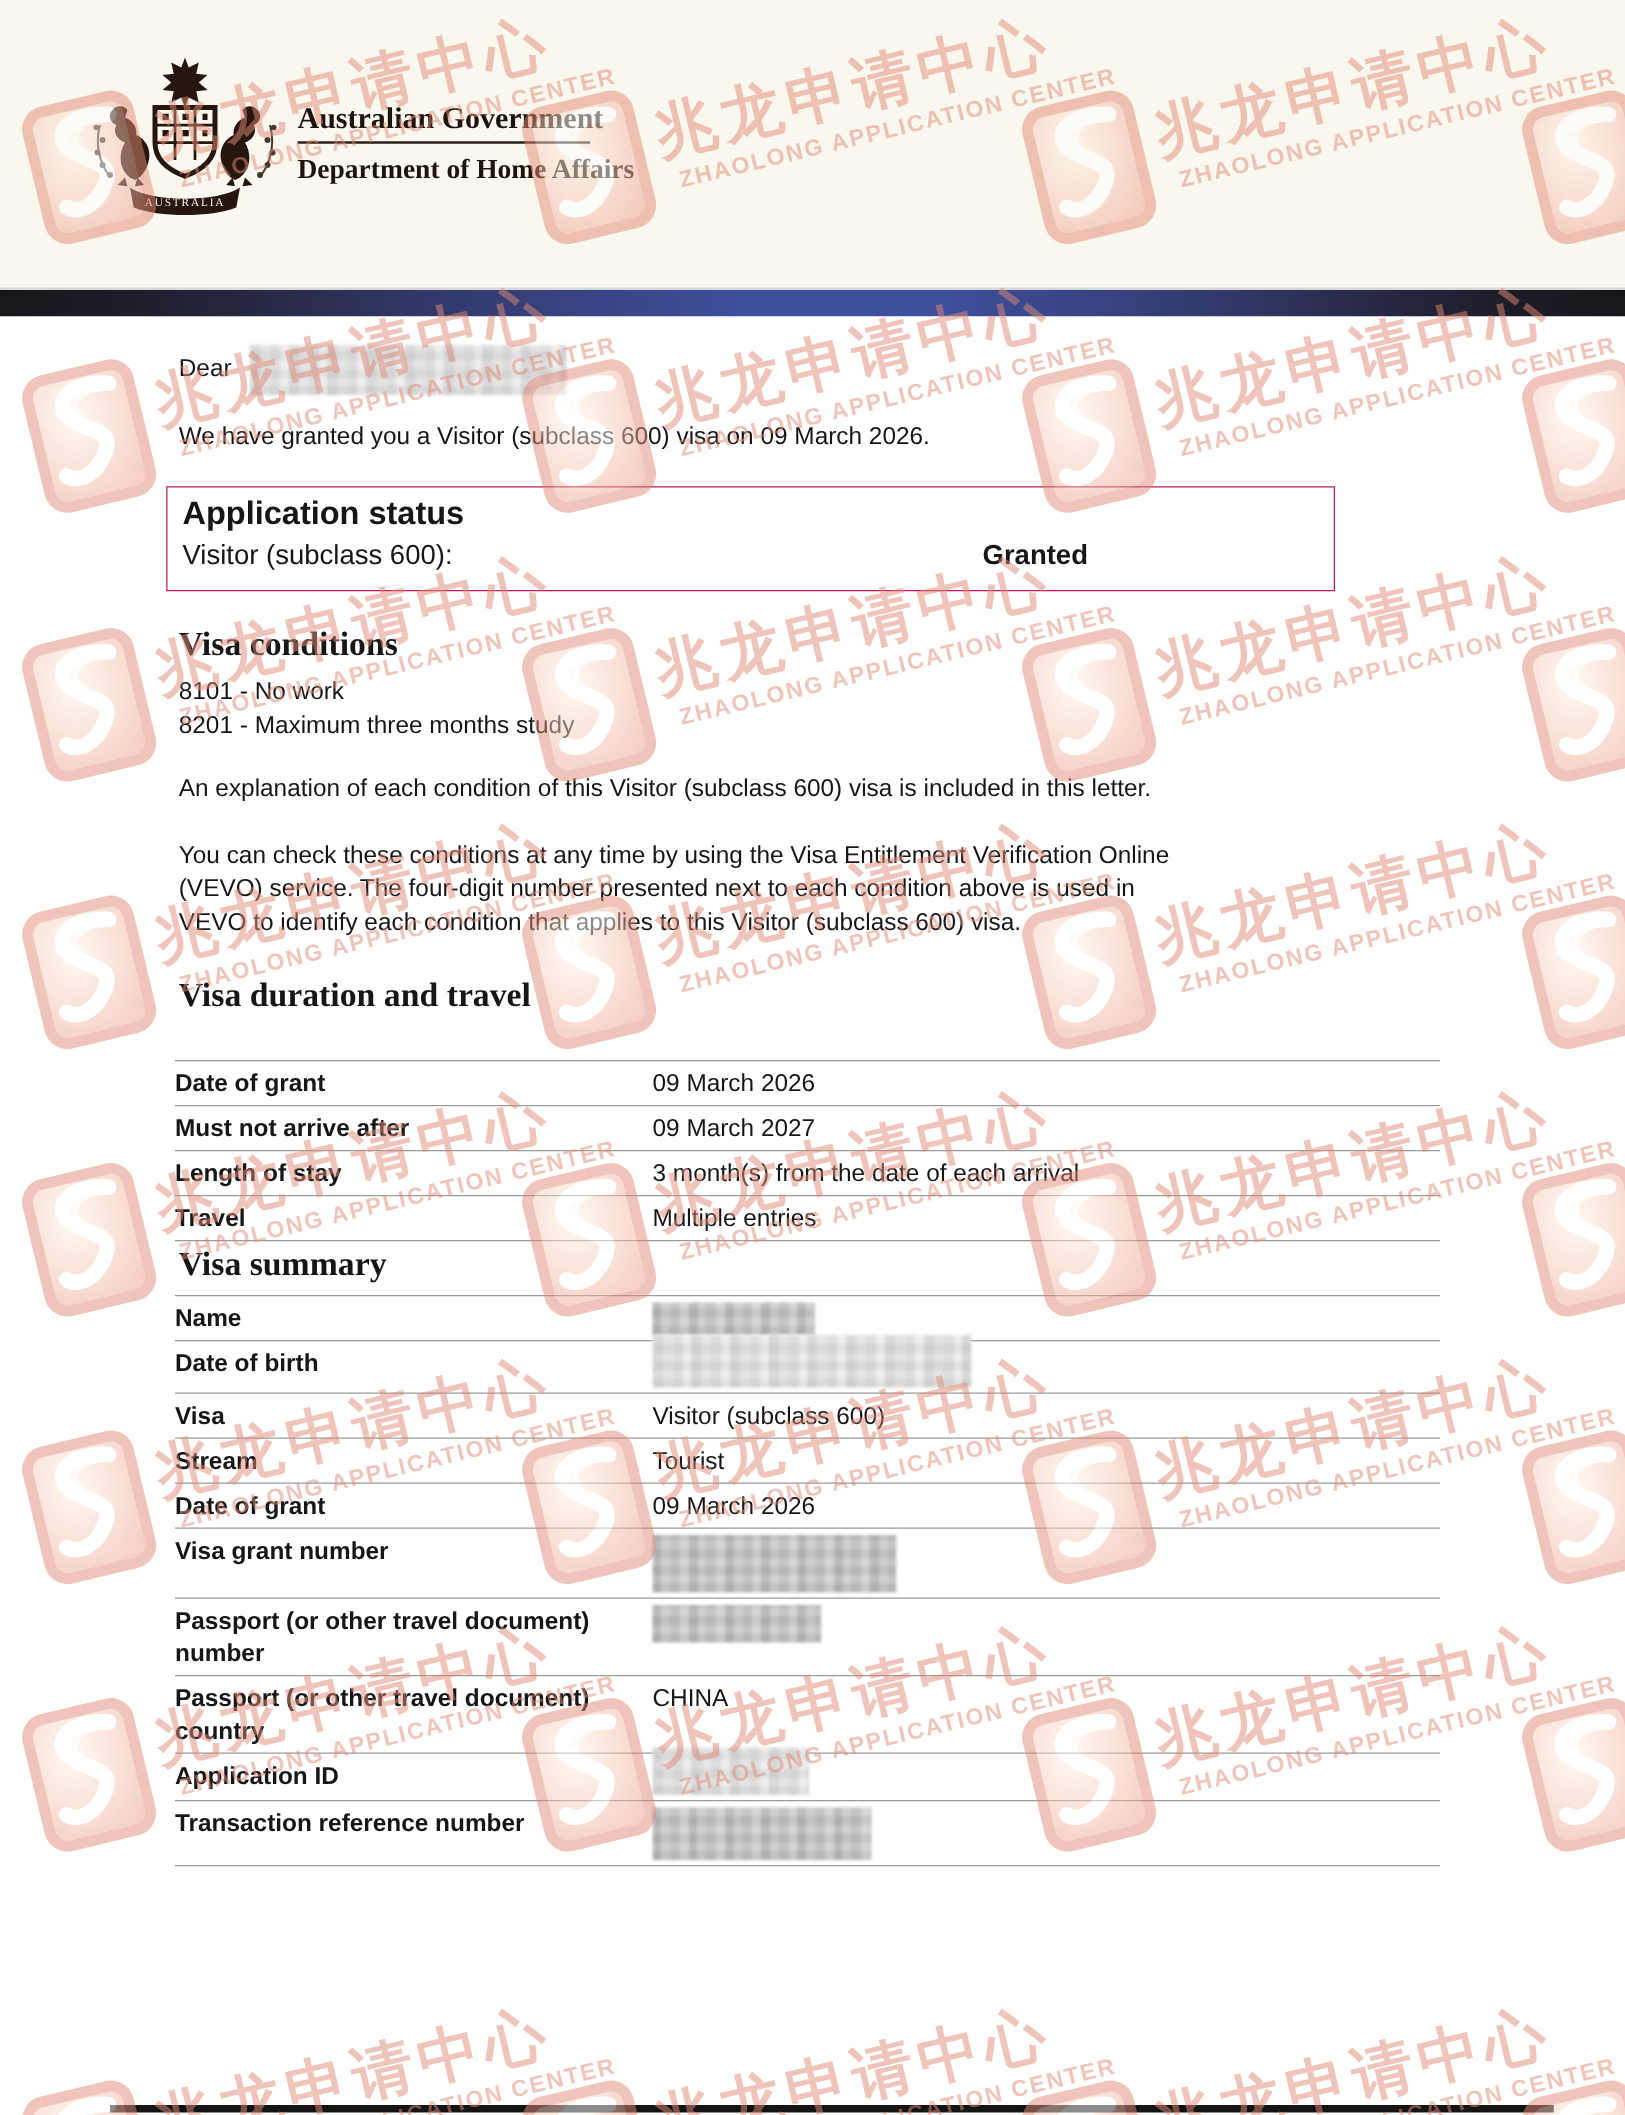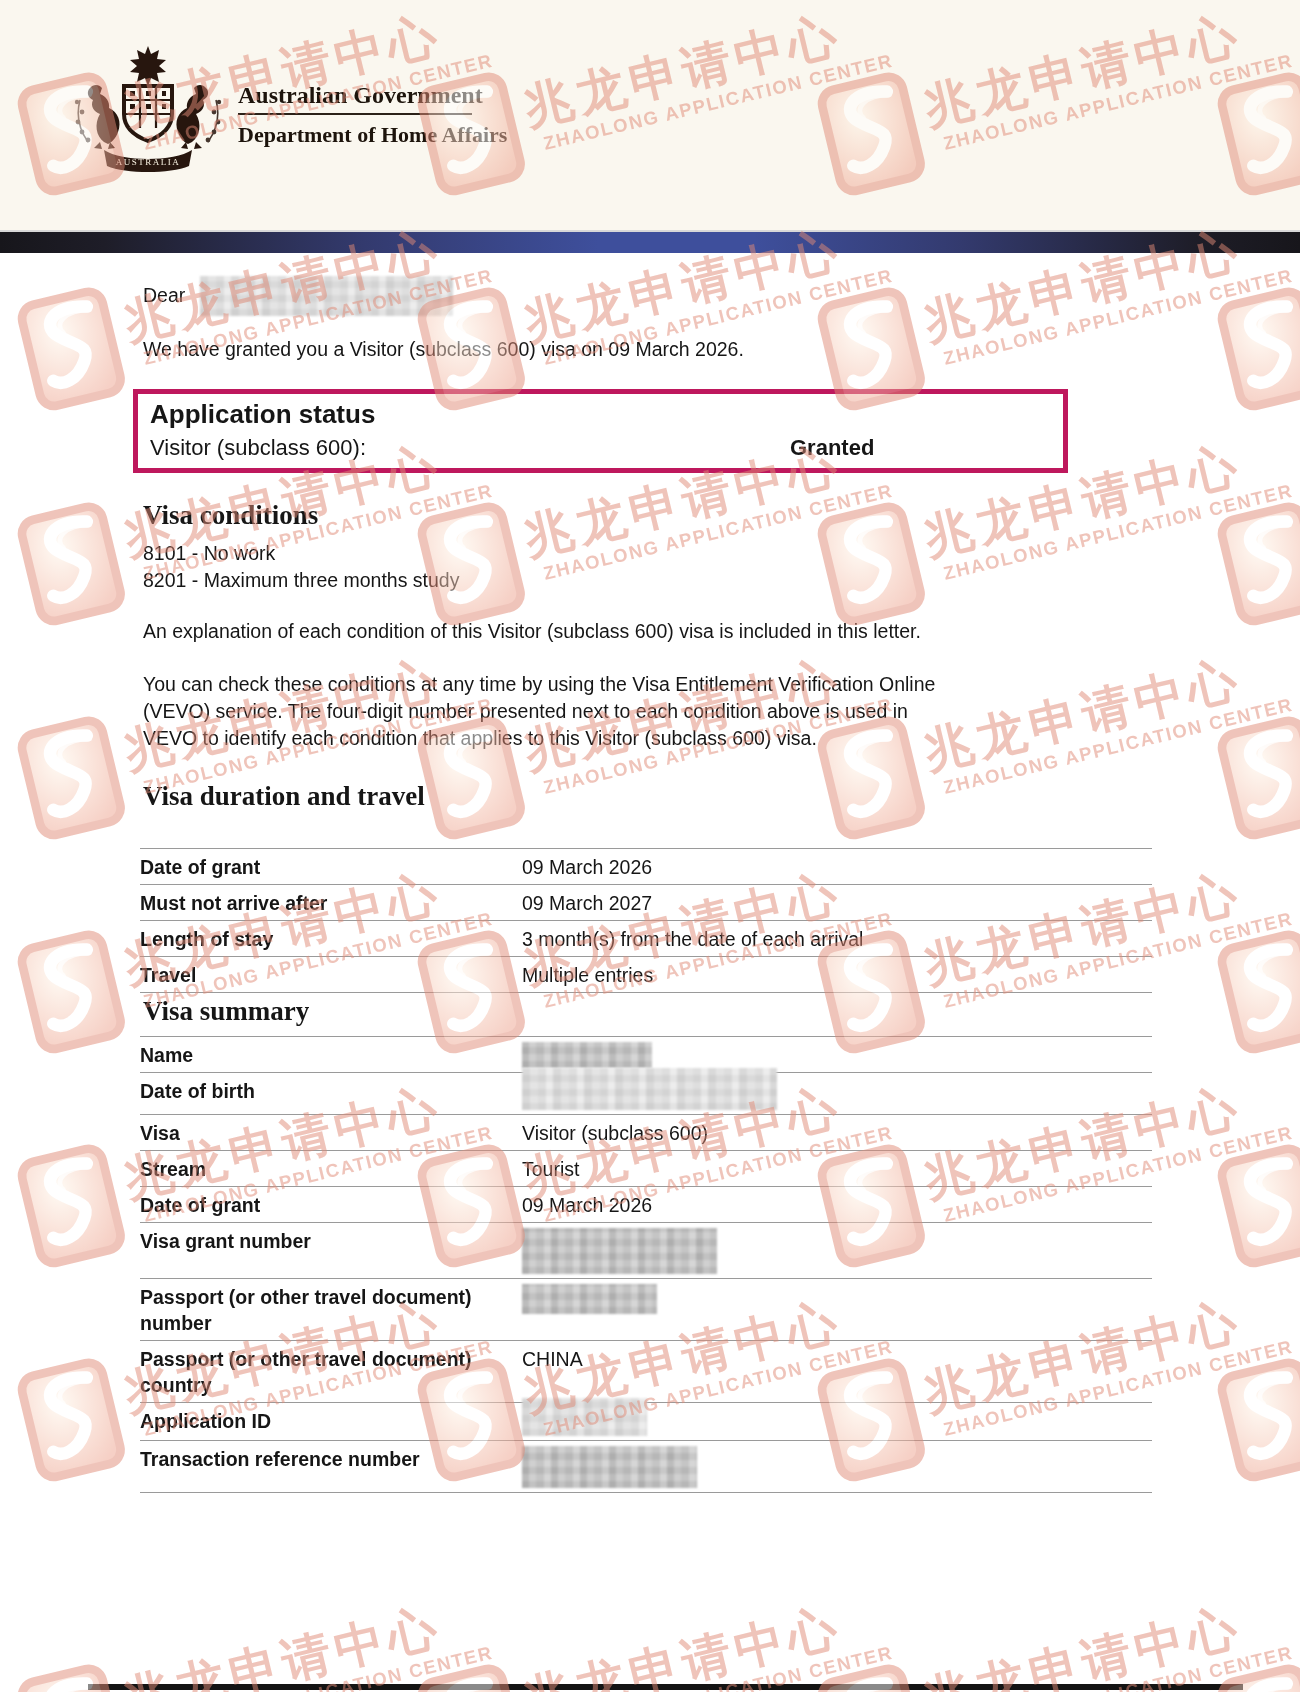--- a/index.html
+++ b/index.html
@@ -39,21 +39,21 @@
   }
   .mosaic.light{
     background:
       repeating-linear-gradient(0deg, rgba(0,0,0,0.04) 0 7px, rgba(255,255,255,0.06) 7px 14px),
       repeating-linear-gradient(90deg,#d7d7d7 0 8px,#e3e3e3 8px 16px,#dcdcdc 16px 24px,#ececec 24px 31px);
   }
   .name-redaction{position:absolute;left:200px;top:276px;width:253px;height:40px;}
   .granted-line{position:absolute;left:143px;top:338px;font-size:19.5px;}
   .status-box{
     position:absolute;left:133px;top:389px;width:935px;height:84px;
-    border:5px solid #be185d;box-sizing:border-box;padding:3px 12px;
+    border:1px solid #be185d;box-sizing:border-box;padding:3px 12px;
   }
   .status-title{font-size:26px;font-weight:bold;line-height:34px;}
   .status-row{position:relative;margin-top:2px;font-size:22px;line-height:30px;}
   .status-value{position:absolute;left:640px;top:0;font-weight:bold;}
   .section-title{position:absolute;left:143px;font-size:27px;font-weight:bold;font-family:Liberation Serif, serif;}
   .cond-list{position:absolute;left:143px;top:540px;font-size:19.5px;line-height:27px;}
   .para{position:absolute;left:143px;font-size:19.5px;line-height:27px;width:960px;}
   
   .kv-table{position:absolute;left:140px;width:1012px;}
   .kv-row{display:flex;border-top:1px solid #9a9a9a;padding:5px 0 4px 0;line-height:26px;}

